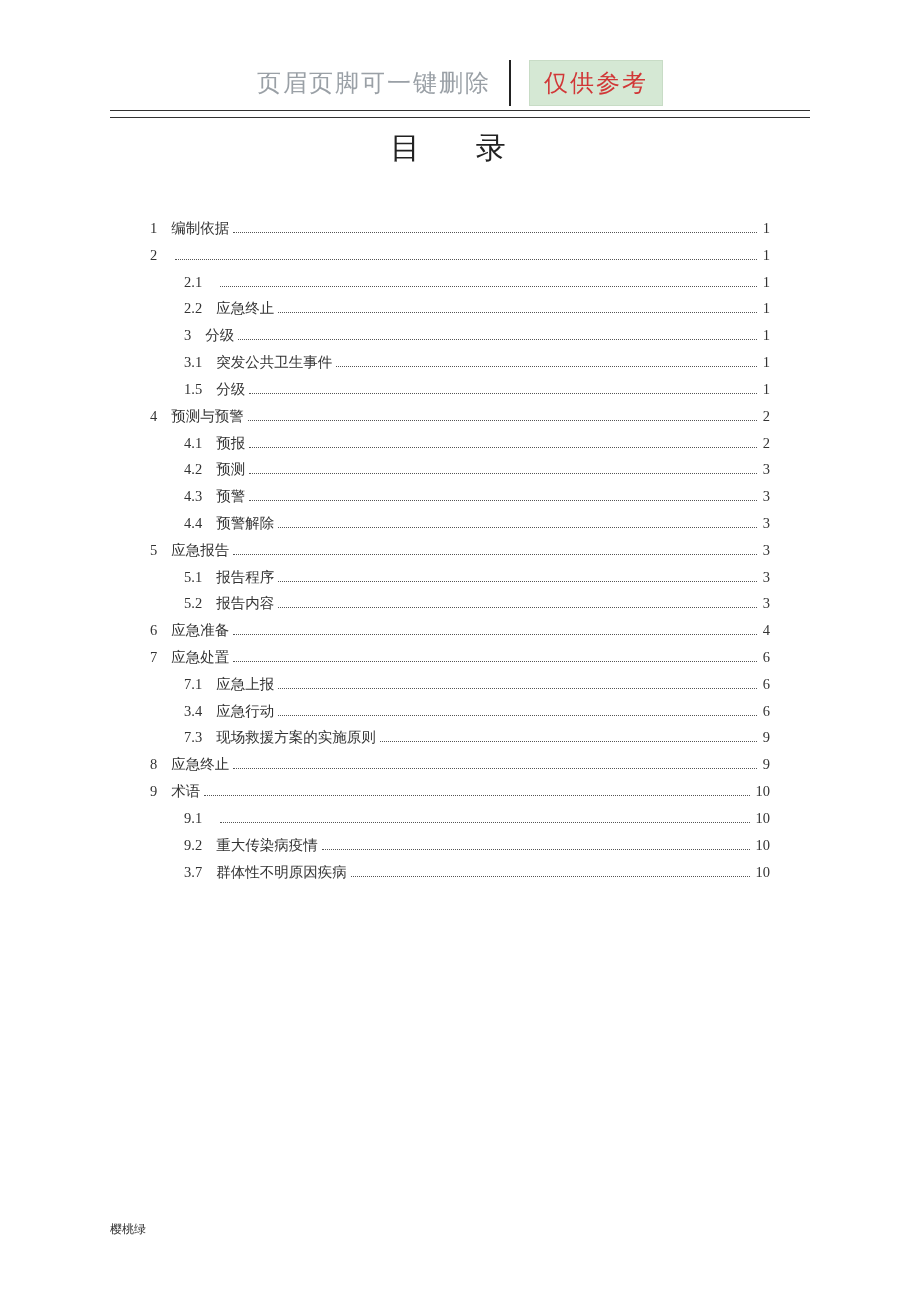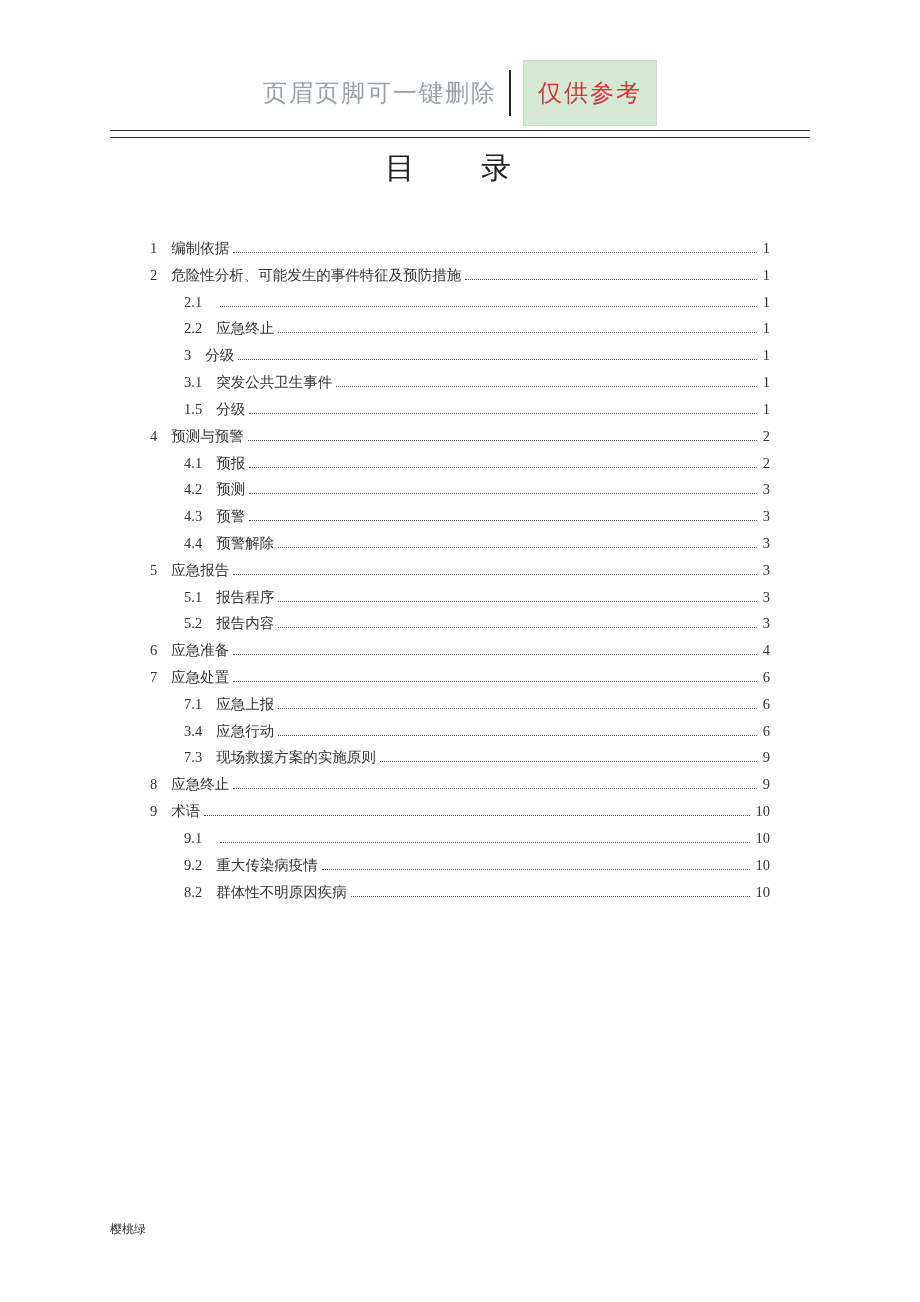--- a/index.html
+++ b/index.html
@@ -11,52 +11,52 @@
     color: #333;
     position: relative;
   }
   .page {
     padding: 60px 110px 0 110px;
   }
   .header-row {
     display: flex;
     align-items: center;
     justify-content: center;
-    gap: 12px;
+    gap: 18px;
     margin-bottom: 4px;
   }
   .header-text {
     font-family: "KaiTi", "STKaiti", "楷体", serif;
     color: #9aa0a6;
     font-size: 24px;
     letter-spacing: 2px;
   }
   .divider-v {
     width: 2px;
     height: 46px;
     background: #222;
   }
   .badge {
     background: #d5e8d4;
     color: #d13737;
     font-family: "KaiTi","STKaiti","楷体",serif;
     font-size: 24px;
-    padding: 16px 14px;
+    padding: 6px 14px;
     letter-spacing: 2px;
     border: 1px solid #c8dcc6;
   }
   .hr-outer {
     height: 6px;
     border-top: 1px solid #333;
     border-bottom: 1px solid #333;
     margin: 4px 0 10px 0;
     box-sizing: content-box;
   }
   .title {
-    font-family: Liberation Mono, monospace;
+    font-family: Liberation Serif, serif;
     font-size: 30px;
     text-align: center;
     letter-spacing: 24px;
     margin: 6px 0 46px 0;
     color: #222;
   }
   .toc {
     padding: 0 40px;
     font-size: 14.5px;
     color: #333;
@@ -103,21 +103,20 @@
 
   <div class="toc" id="toc">
       <div class="toc-row">
         <span class="num">1</span>
         <span class="label">编制依据</span>
         <span class="dots"></span>
         <span class="pg">1</span>
       </div>
       <div class="toc-row">
         <span class="num">2</span>
-        <span class="label">危险性分析、可能发生的事件特征及预防措施</span>
         <span class="dots"></span>
         <span class="pg">1</span>
       </div>
       <div class="toc-row sub">
         <span class="num">2.1</span>
         <span class="dots"></span>
         <span class="pg">1</span>
       </div>
       <div class="toc-row sub">
         <span class="num">2.2</span>
@@ -238,21 +237,21 @@
         <span class="dots"></span>
         <span class="pg">10</span>
       </div>
       <div class="toc-row sub">
         <span class="num">9.2</span>
         <span class="label">重大传染病疫情</span>
         <span class="dots"></span>
         <span class="pg">10</span>
       </div>
       <div class="toc-row sub">
-        <span class="num">8.2</span>
+        <span class="num">3.7</span>
         <span class="label">群体性不明原因疾病</span>
         <span class="dots"></span>
         <span class="pg">10</span>
       </div>
     </div>
 
 </div>
 
 <div class="footer">樱桃绿</div>
 

